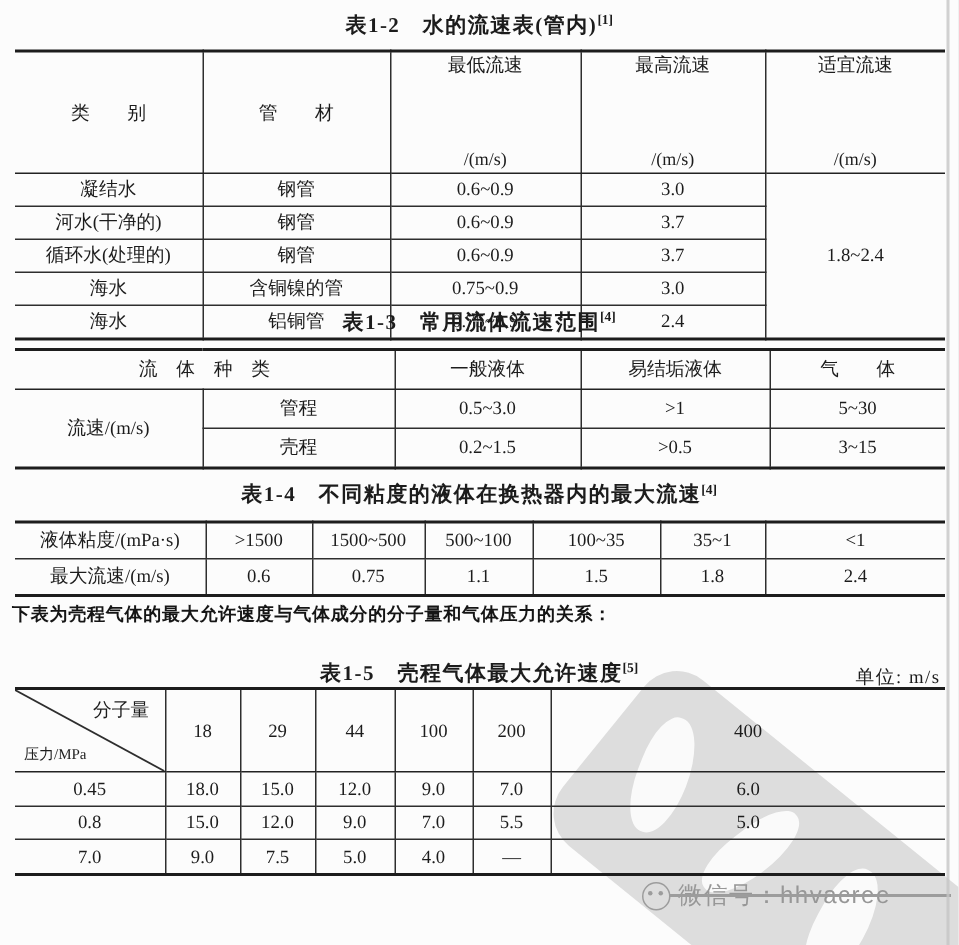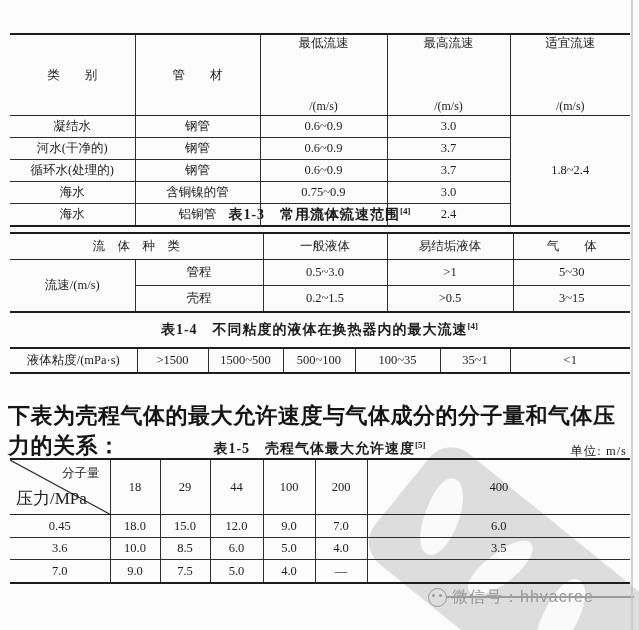--- a/index.html
+++ b/index.html
@@ -30,25 +30,25 @@
   .t2 td{height:21px;}
   .t2 .u{display:block;font-size:12px;margin-top:48px;}
   .t3 th{height:25px;}
   .t3 td{height:25px;}
   .t4 td{height:23px;}
   .t5 thead th{height:54px;}
   .t5 td{height:21.5px;}
   .diag{position:relative;}
   .diag svg{position:absolute;left:0;top:0;width:100%;height:100%;}
   .diag .c-top{position:absolute;top:5px;right:10px;font-size:12.5px;}
-  .diag .c-bot{position:absolute;bottom:4px;left:6px;font-size:17px;}
+  .diag .c-bot{position:absolute;bottom:4px;left:6px;font-size:10px;}
   .para{
     position:absolute;left:8px;top:401px;width:620px;
     font-family:Liberation Mono, monospace;
-    font-size:22px;font-weight:bold;color:#151515;letter-spacing:0.5px;z-index:1;
+    font-size:12px;font-weight:bold;color:#151515;letter-spacing:0.5px;z-index:1;
   }
   
   .stamp{
     position:absolute;left:447px;top:436px;width:340px;height:142px;
     background:rgba(148,148,148,0.30);border-radius:28px;
     transform:rotate(39deg);transform-origin:top left;z-index:0;
   }
   .stamp i{
     position:absolute;display:block;background:rgba(255,255,255,0.85);
     border-radius:45% 55% 50% 50%;
@@ -84,20 +84,21 @@
 
 <div class="page">
 
   <div class="stamp">
     <i></i>
       <i></i>
       <i></i>
       <i></i>
   </div>
 
+  <div class="tbl-title" style="top:8px;"><span>表1-2　水的流速表(管内)</span><sup>[1]</sup></div>
   <table class="tbl t2" style="top:33px;">
     <colgroup>
         <col style="width:125px">
         <col style="width:125px">
         <col style="width:127px">
         <col style="width:123px">
         <col style="width:120px">
       </colgroup>
     <thead>
       <tr>
@@ -190,20 +191,29 @@
       </colgroup>
     <tbody>
       <tr>
         <td>液体粘度/(mPa·s)</td>
         <td>&gt;1500</td>
         <td>1500~500</td>
         <td>500~100</td>
         <td>100~35</td>
         <td>35~1</td>
         <td>&lt;1</td>
+      </tr>
+      <tr>
+        <td>最大流速/(m/s)</td>
+        <td>0.6</td>
+        <td>0.75</td>
+        <td>1.1</td>
+        <td>1.5</td>
+        <td>1.8</td>
+        <td>2.4</td>
       </tr>
     </tbody>
   </table>
 
   <div class="para">下表为壳程气体的最大允许速度与气体成分的分子量和气体压力的关系：</div>
 
   <div class="tbl-title" style="top:440px;"><span>表1-5　壳程气体最大允许速度</span><sup>[5]</sup></div>
   <div class="unit-note" style="top:443px;">单位: m/s</div>
   <table class="tbl t5" style="top:458px;">
     <colgroup>
@@ -236,27 +246,27 @@
       <tr>
         <td>0.45</td>
         <td>18.0</td>
         <td>15.0</td>
         <td>12.0</td>
         <td>9.0</td>
         <td>7.0</td>
         <td>6.0</td>
       </tr>
       <tr>
-        <td>3.6</td>
-        <td>10.0</td>
-        <td>8.5</td>
-        <td>6.0</td>
+        <td>0.8</td>
+        <td>15.0</td>
+        <td>12.0</td>
+        <td>9.0</td>
+        <td>7.0</td>
+        <td>5.5</td>
         <td>5.0</td>
-        <td>4.0</td>
-        <td>3.5</td>
       </tr>
       <tr>
         <td>7.0</td>
         <td>9.0</td>
         <td>7.5</td>
         <td>5.0</td>
         <td>4.0</td>
         <td>—</td>
         <td></td>
       </tr>

